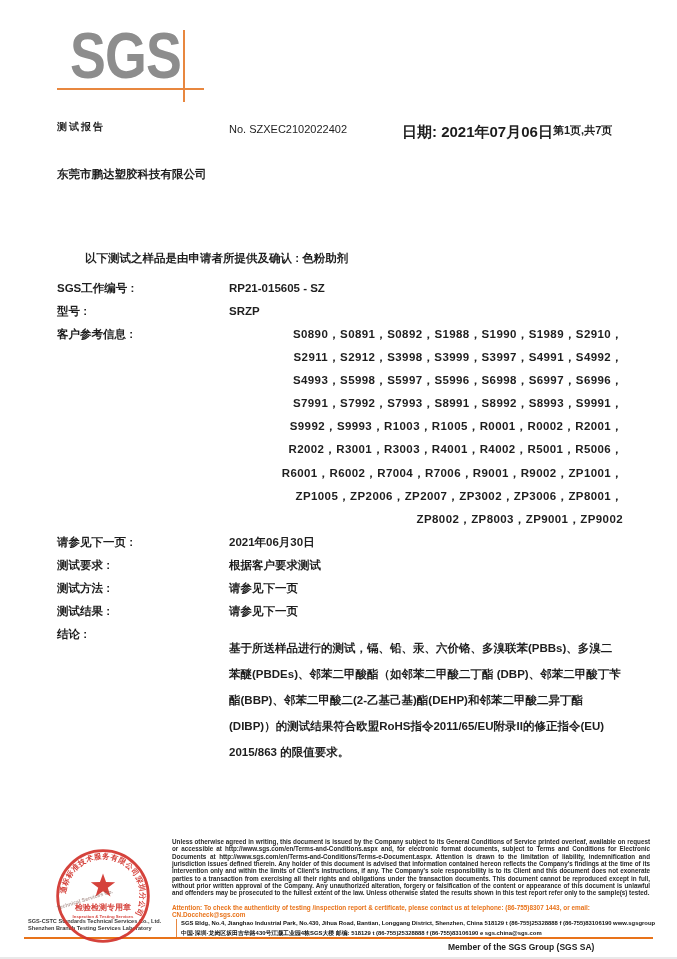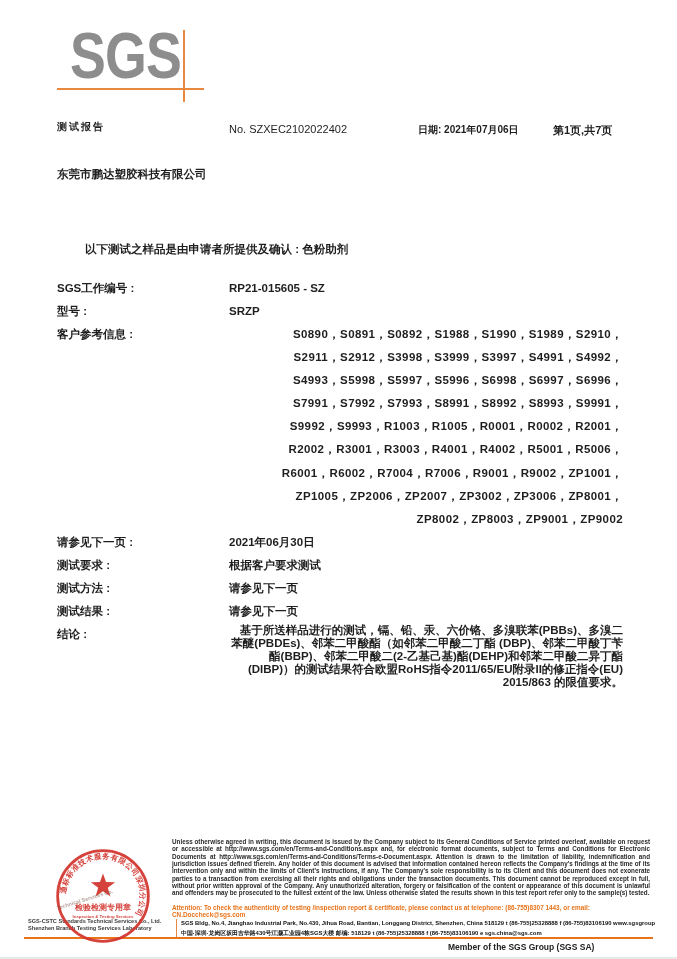--- a/index.html
+++ b/index.html
@@ -13,32 +13,32 @@
     position:absolute;left:70px;top:24px;font-size:64px;font-weight:700;
     color:#8d8d8d;letter-spacing:-1px;transform:scaleX(.84);transform-origin:left top;
     line-height:1;
   }
   .logo-hline{position:absolute;left:57px;top:88px;width:147px;height:2px;background:#e8873f;}
   .logo-vline{position:absolute;left:183px;top:30px;width:2px;height:72px;background:#e8873f;}
   
   .hdr{position:absolute;top:120px;left:57px;width:600px;height:20px;}
   .hdr .title{position:absolute;left:0;top:0;font-size:10px;font-weight:700;letter-spacing:2px;}
   .hdr .no{position:absolute;left:172px;top:3px;font-size:11px;font-weight:400;}
-  .hdr .date{position:absolute;left:361px;top:3px;font-size:10px;font-weight:700;}
+  .hdr .date{position:absolute;left:345px;top:3px;font-size:15px;font-weight:700;}
   .hdr .pg{position:absolute;left:496px;top:3px;font-size:11px;font-weight:700;}
   
   .applicant{position:absolute;top:162px;left:57px;font-size:11.5px;line-height:24px;font-weight:600;}
   
-  .statement{position:absolute;top:242px;left:57px;font-size:11.5px;font-weight:600;padding-left:28px;}
+  .statement{position:absolute;top:251px;left:57px;font-size:11.5px;font-weight:600;padding-left:28px;}
   .fields{position:absolute;top:277px;left:57px;width:566px;}
   .frow{display:flex;align-items:flex-start;}
   .flabel{flex:0 0 172px;font-size:11.5px;line-height:23px;font-weight:600;}
   .fvalue{flex:1;font-size:11.5px;line-height:23px;font-weight:600;}
   .fvalue.multiline{white-space:pre-line;line-height:23.1px;letter-spacing:.4px;text-align:right;}
-  .fvalue.conclusion{max-width:412px;line-height:13px;margin-top:1px;text-align:right;}
+  .fvalue.conclusion{max-width:412px;line-height:26px;margin-top:12px;}
   .frow.conclusion-row{margin-top:0px;}
   
   .disclaimer{
     position:absolute;top:838px;left:172px;width:478px;
     font-size:6.3px;line-height:7.35px;font-weight:600;color:#2a2a2a;text-align:justify;
   }
   .attention{
     position:absolute;top:904px;left:172px;width:478px;
     font-size:6.4px;line-height:7.2px;font-weight:700;color:#e8731a;
   }

